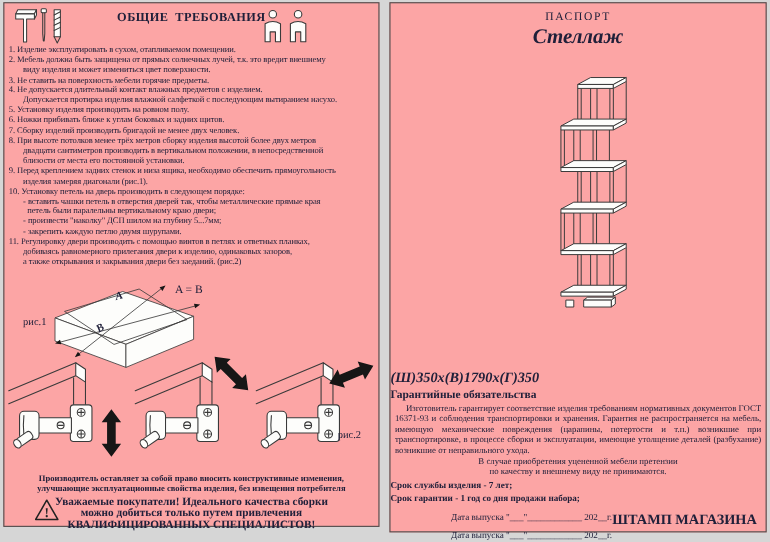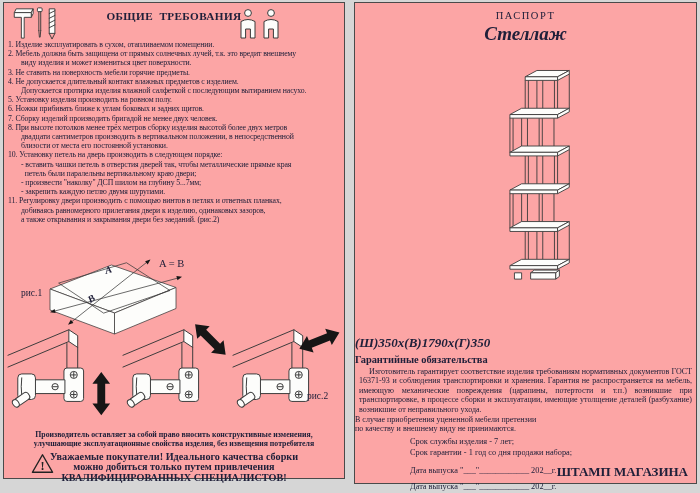--- a/index.html
+++ b/index.html
@@ -22,22 +22,22 @@
   .producer{top:427px;font-weight:bold;font-size:7.8px;line-height:9.3px;}
   .warnrow{top:448px;}
   .warntext{font-weight:bold;font-size:10.2px;line-height:10.3px;}
   
   .passport{top:7px;font-size:10.5px;letter-spacing:1.5px;}
   .product{top:20px;font-size:19px;font-weight:bold;font-style:italic;}
   .flowblock{top:332px;left:0;width:341px;}
   .dims{font-size:13px;font-weight:bold;font-style:italic;}
   .wtitle{text-align:left;font-size:10.4px;font-weight:bold;margin-top:3px;}
   .wbody{margin:2px 4px 0 4px;text-align:justify;font-size:8px;line-height:9.4px;text-indent:10px;}
-  .wcenter{text-align:left;font-size:8px;line-height:9.4px;margin-top:1px;}
-  .srok{padding-left:55px;font-size:8.3px;line-height:11.5px;}
+  .wcenter{text-align:center;font-size:8px;line-height:9.4px;margin-top:1px;}
+  .srok{font-size:8.3px;line-height:11.5px;font-weight:bold;}
   .dateline{padding-left:55px;font-size:8.3px;margin-top:7px;}
   .stamp{right:8px;bottom:3px;position:absolute;font-size:13px;font-weight:bold;}
   svg{display:block;}
   svg .ln{fill:none;stroke:#3a3a3a;stroke-width:1;stroke-linejoin:round;stroke-linecap:round;}
   svg .fw{fill:#fdfdfb;stroke:#3a3a3a;stroke-width:1;stroke-linejoin:round;}
   svg .blk{fill:#161616;stroke:none;}
 </style>
 </head>
 <body>
 
@@ -68,20 +68,22 @@
 виду изделия и может измениться цвет поверхности.</div>
     <div class="req">3. Не ставить на поверхность мебели горячие предметы.</div>
     <div class="req">4. Не допускается длительный контакт влажных предметов с изделием.
 Допускается протирка изделия влажной салфеткой с последующим вытиранием насухо.</div>
     <div class="req">5. Установку изделия производить на ровном полу.</div>
     <div class="req">6. Ножки прибивать ближе к углам боковых и задних щитов.</div>
     <div class="req">7. Сборку изделий производить бригадой не менее двух человек.</div>
     <div class="req">8. При высоте потолков менее трёх метров сборку изделия высотой более двух метров
 двадцати сантиметров производить в вертикальном положении, в непосредственной
 близости от места его постоянной установки.</div>
+    <div class="req">9. Перед креплением задних стенок и низа ящика, необходимо обеспечить прямоугольность
+изделия замеряя диагонали (рис.1).</div>
     <div class="req">10. Установку петель на дверь производить в следующем порядке:
 - вставить чашки петель в отверстия дверей так, чтобы металлические прямые края
 &nbsp;&nbsp;петель были паралельны вертикальному краю двери;
 - произвести "наколку" ДСП шилом на глубину 5...7мм;
 - закрепить каждую петлю двумя шурупами.</div>
     <div class="req">11. Регулировку двери производить с помощью винтов в петлях и ответных планках,
 добиваясь равномерного прилегания двери к изделию, одинаковых зазоров,
 а также открывания и закрывания двери без заеданий. (рис.2)</div>
   </div>
 

